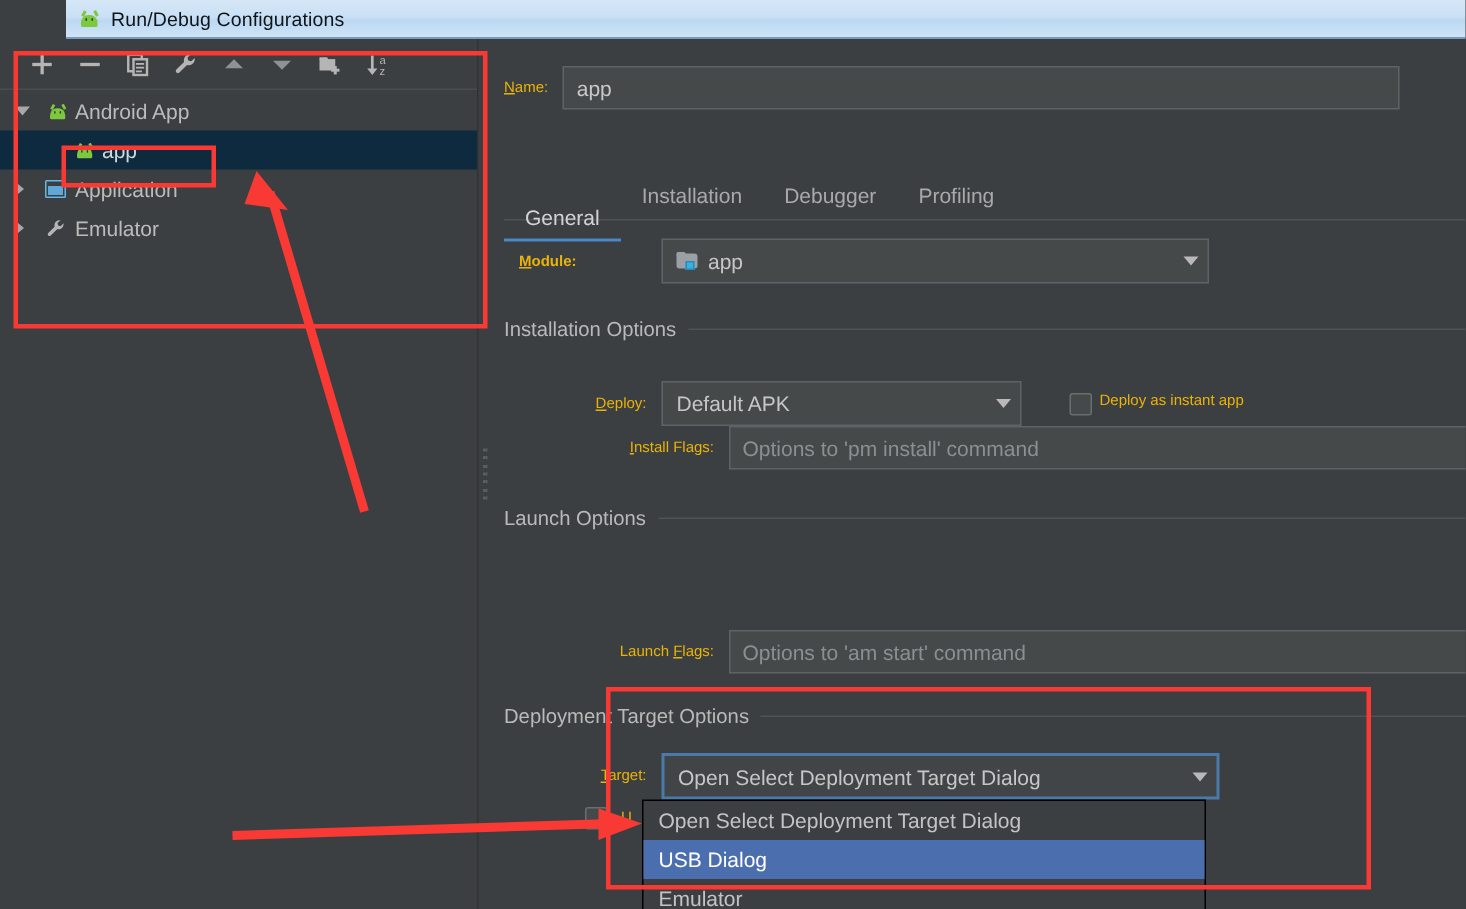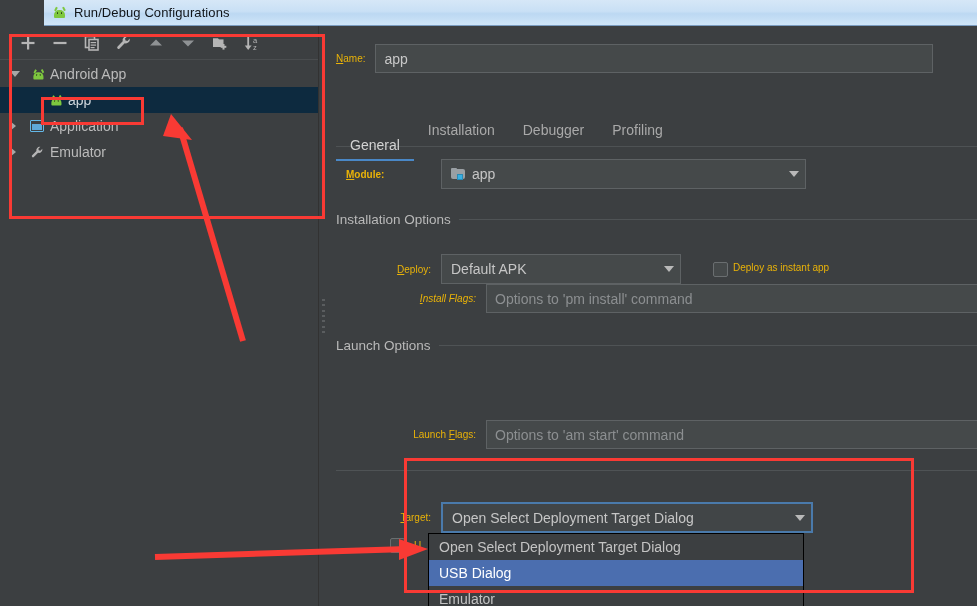--- a/index.html
+++ b/index.html
@@ -307,36 +307,37 @@
         <span>Default APK</span>
         <span class="caret"></span>
       </span>
       <span style="display:flex;gap:5px;margin-left:22px;">
         <span class="checkbox"></span>
         <span class="lbl">Deploy as instant app</span>
       </span>
     </div>
 
     <div class="formrow" style="left:18px;top:258px;gap:10px;">
-      <span class="lbl" style="width:130px;text-align:right;font-style:italic;"><u>I</u>nstall Flags:</span>
+      <span class="lbl" style="width:130px;text-align:right;"><u>I</u>nstall Flags:</span>
       <span class="textfield ph" style="width:520px;">Options to 'pm install' command</span>
     </div>
 
     <div class="group" style="left:8px;top:312px;">
       <span class="gt">Launch Options</span>
       <span class="gl"></span>
     </div>
 
 
     <div class="formrow" style="left:18px;top:394px;gap:10px;">
       <span class="lbl" style="width:130px;text-align:right;">Launch <u>F</u>lags:</span>
       <span class="textfield ph" style="width:520px;">Options to 'am start' command</span>
     </div>
 
     <div class="group" style="left:8px;top:444px;">
+      <span class="gt">Deployment Target Options</span>
       <span class="gl"></span>
     </div>
 
     <div class="formrow" style="left:18px;top:476px;gap:10px;justify-content:center;">
       <span class="lbl" style="width:85px;text-align:right;"><u>T</u>arget:</span>
       <span class="combo focus" style="width:372px;height:31px;">
         <span>Open Select Deployment Target Dialog</span>
         <span class="caret"></span>
       </span>
     </div>

